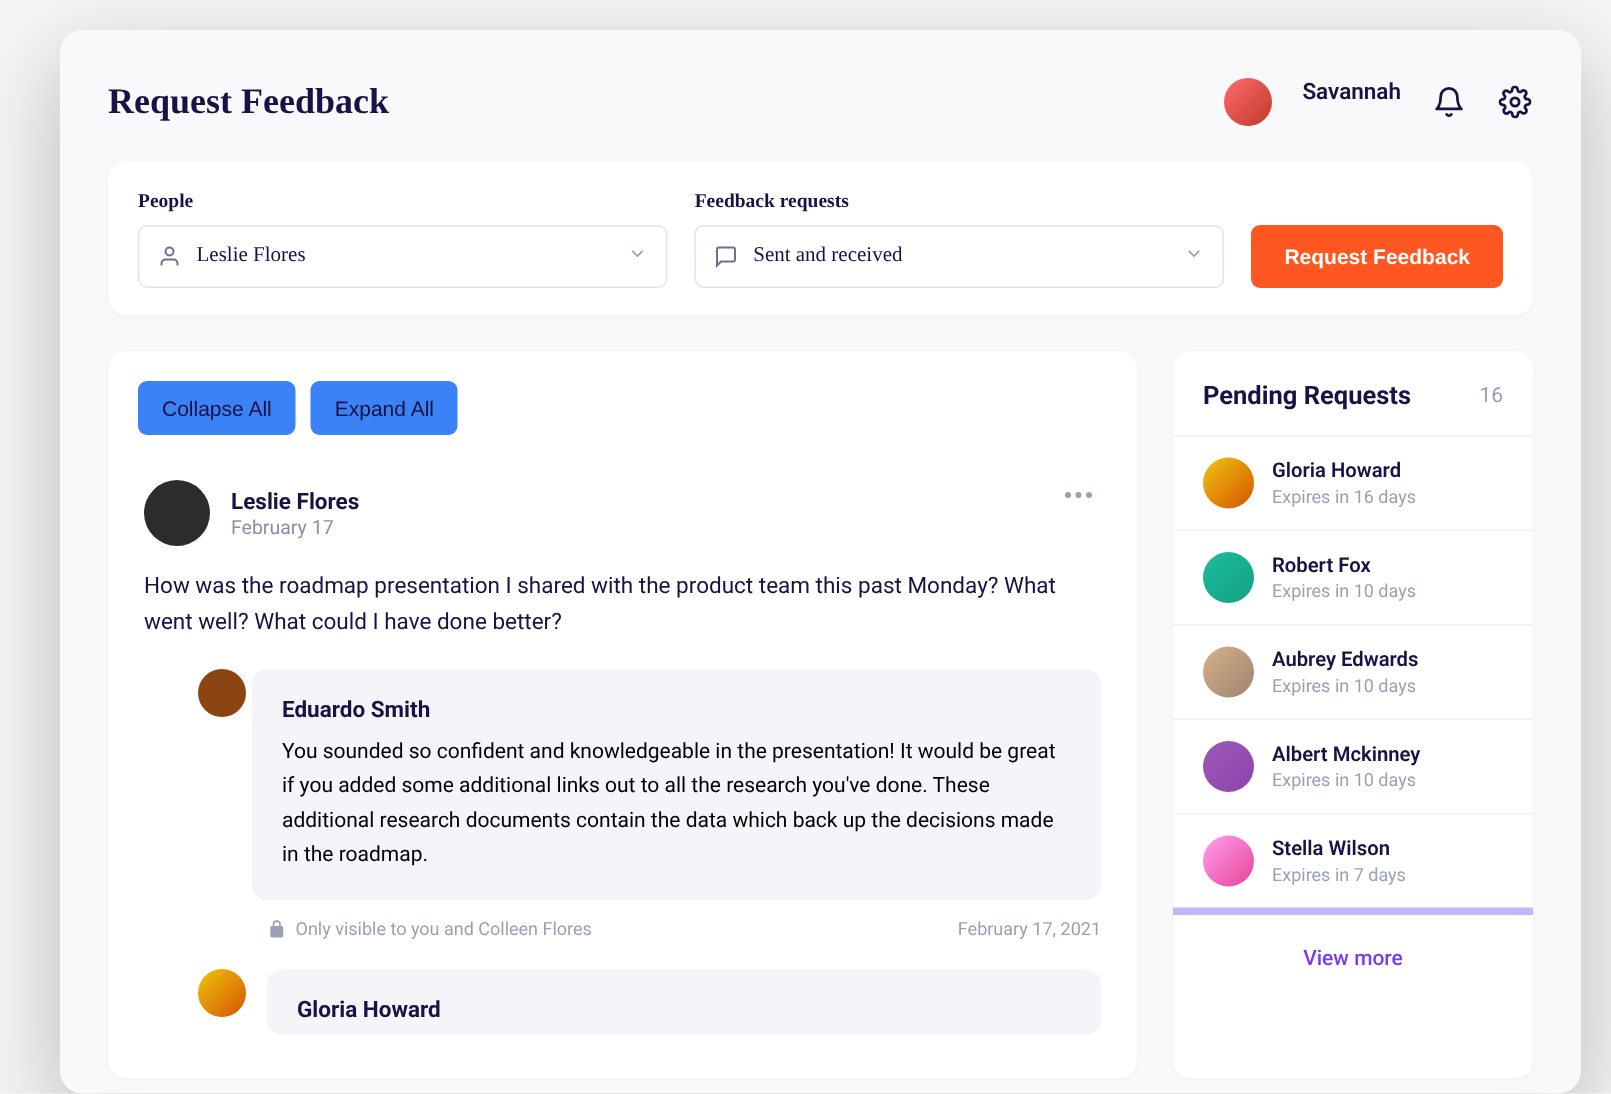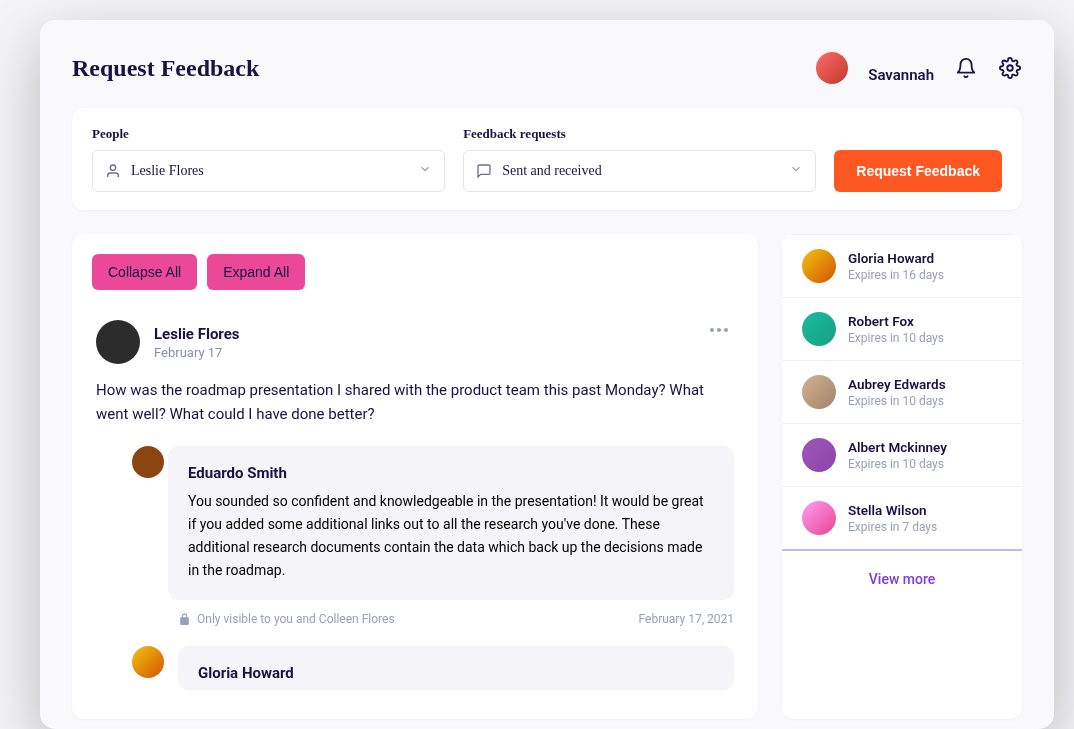--- a/index.html
+++ b/index.html
@@ -35,21 +35,21 @@
     color: #1a1144;
     font-family: Georgia, serif;
   }
   .header-right {
     display: flex;
     align-items: center;
     gap: 20px;
   }
   .user-chip {
     display: flex;
-    align-items: flex-end;
+    align-items: flex-start;
     gap: 20px;
   }
   .avatar {
     width: 32px;
     height: 32px;
     border-radius: 50%;
     background: linear-gradient(135deg, #ff6b6b, #ee5a24);
     display: flex;
     align-items: center;
     justify-content: center;
@@ -142,21 +142,21 @@
     padding: 20px;
     overflow: hidden;
     box-shadow: 0 1px 3px rgba(0,0,0,0.04);
   }
   .feed-actions {
     display: flex;
     gap: 10px;
     margin-bottom: 20px;
   }
   .pill-btn {
-    background: #ec4899;
+    background: #3b82f6;
     border: none;
     border-radius: 6px;
     padding: 10px 16px;
     font-size: 14px;
     color: #1a1144;
     cursor: pointer;
     font-weight: 500;
   }
   .post {
     padding: 10px 4px 20px 4px;
@@ -302,21 +302,21 @@
     color: #1a1144;
   }
   .pending-exp {
     font-size: 12px;
     color: #9aa0b4;
     margin-top: 2px;
   }
   .view-more {
     padding: 18px;
     text-align: center;
-    border-top: 2px solid #c4b5fd;
+    border-top: 5px solid #c4b5fd;
   }
   .view-more a {
     color: #7c3aed;
     font-size: 14px;
     font-weight: 500;
     text-decoration: none;
     cursor: pointer;
   }
   
   .av-red { background: linear-gradient(135deg,#ff6b6b,#c0392b); }
@@ -435,20 +435,24 @@
         <div class="reply2">
           <div class="reply-avatar av-yellow"></div>
           <div class="reply2-bubble">
             <div class="reply-author">Gloria Howard</div>
           </div>
         </div>
       </div>
     </div>
 
     <div class="sidebar-card">
+      <div class="sidebar-head">
+        <span class="sidebar-title">Pending Requests</span>
+        <span class="sidebar-count">16</span>
+      </div>
       <div class="pending-item">
         <div class="pending-avatar av-yellow"></div>
         <div>
           <div class="pending-name">Gloria Howard</div>
           <div class="pending-exp">Expires in 16 days</div>
         </div>
       </div>
       <div class="pending-item">
         <div class="pending-avatar av-teal"></div>
         <div>

